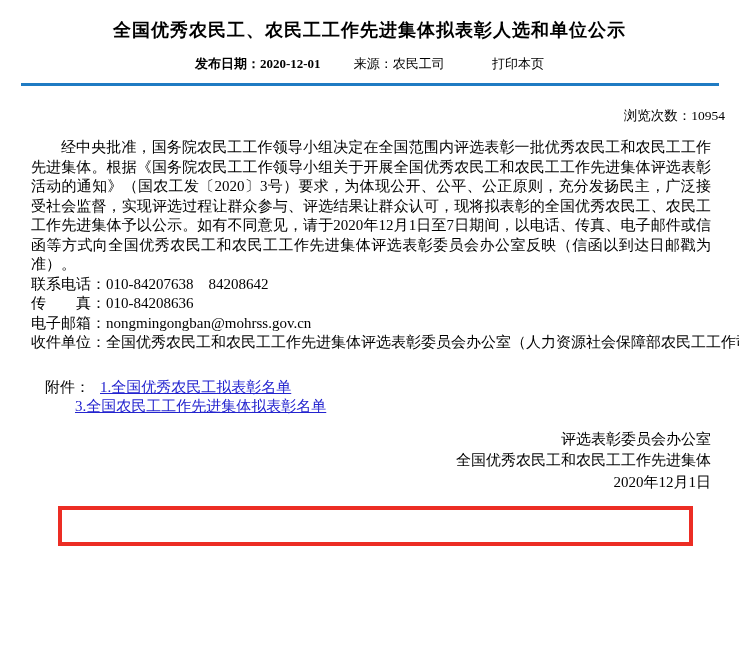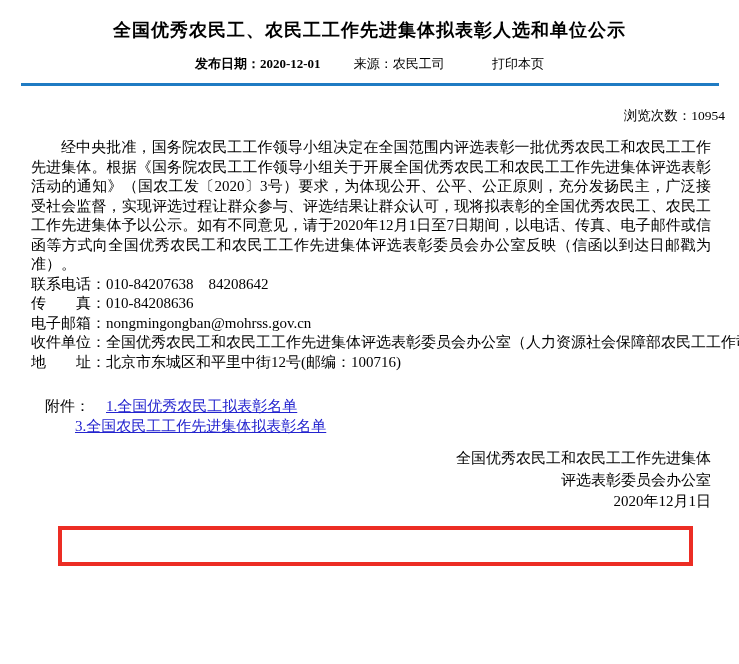--- a/index.html
+++ b/index.html
@@ -54,21 +54,21 @@
   .para {
     margin: 0;
     text-indent: 2em;
     text-align: justify;
   }
   .contact-line { white-space: nowrap; }
 
   .attachments { margin-top: 25px; }
   .att-line1 { padding-left: 14px; }
   .att-line2 { padding-left: 44px; }
-  .att-label { margin-right: 16px; }
+  .att-label { margin-right: 10px; }
   .att-link {
     color: var(--link-blue, #2424cf);
     text-decoration: underline;
     cursor: pointer;
   }
 
   .signature {
     margin-top: 12px;
     text-align: right;
     line-height: 21.5px;
@@ -116,34 +116,33 @@
 
   <div class="views"><span>浏览次数：</span><span>10954</span></div>
 
   <div class="content">
     <p class="para">经中央批准，国务院农民工工作领导小组决定在全国范围内评选表彰一批优秀农民工和农民工工作先进集体。根据《国务院农民工工作领导小组关于开展全国优秀农民工和农民工工作先进集体评选表彰活动的通知》（国农工发〔2020〕3号）要求，为体现公开、公平、公正原则，充分发扬民主，广泛接受社会监督，实现评选过程让群众参与、评选结果让群众认可，现将拟表彰的全国优秀农民工、农民工工作先进集体予以公示。如有不同意见，请于2020年12月1日至7日期间，以电话、传真、电子邮件或信函等方式向全国优秀农民工和农民工工作先进集体评选表彰委员会办公室反映（信函以到达日邮戳为准）。</p>
 
     <div class="contact-line">联系电话：010-84207638　84208642</div>
     <div class="contact-line">传　　真：010-84208636</div>
     <div class="contact-line">电子邮箱：nongmingongban@mohrss.gov.cn</div>
     <div class="contact-line">收件单位：全国优秀农民工和农民工工作先进集体评选表彰委员会办公室（人力资源社会保障部农民工工作司）</div>
-    <div class="contact-line">地　　址：北京市东城区和平里中街12号(邮编：100716)</div>
 
     <div class="attachments">
       <div class="att-line1">
         <span class="att-label">附件：</span><a class="att-link">1.全国优秀农民工拟表彰名单</a>
       </div>
       <div class="att-line2">
         <a class="att-link">3.全国农民工工作先进集体拟表彰名单</a>
       </div>
     </div>
 
     <div class="signature">
+      <div>评选表彰委员会办公室</div>
       <div>全国优秀农民工和农民工工作先进集体</div>
-      <div>评选表彰委员会办公室</div>
       <div>2020年12月1日</div>
     </div>
   </div>
 
 
 
   <div class="highlight-row">
     
     
   </div>

